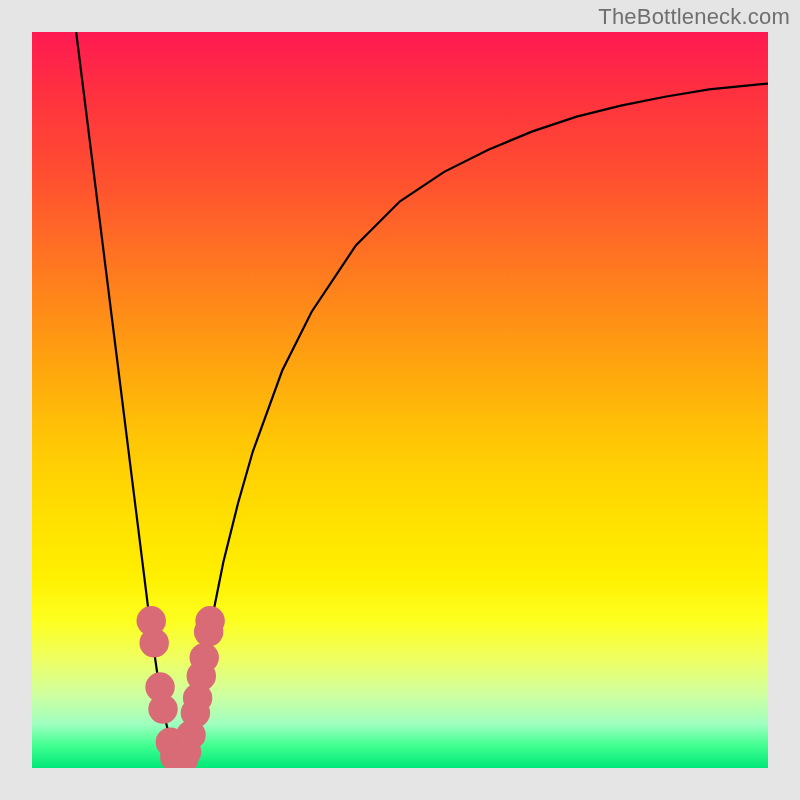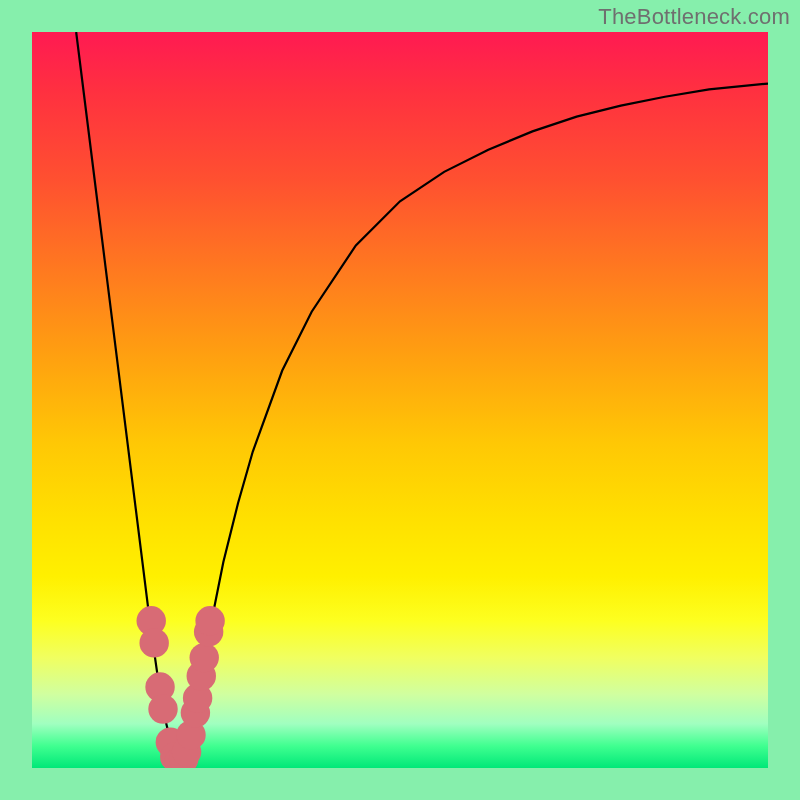--- a/index.html
+++ b/index.html
@@ -10,21 +10,21 @@
     overflow: hidden;
     background: #000;
     font-family: Arial, Helvetica, sans-serif;
   }
   .frame {
     position: absolute;
     left: 0;
     top: 0;
     width: 800px;
     height: 800px;
-    background: #86efac;
+    background: #e5e5e5;
   }
   .plot {
     position: absolute;
     left: 32px;
     top: 32px;
     width: 736px;
     height: 736px;
     overflow: hidden;
   }
   .gradient {

